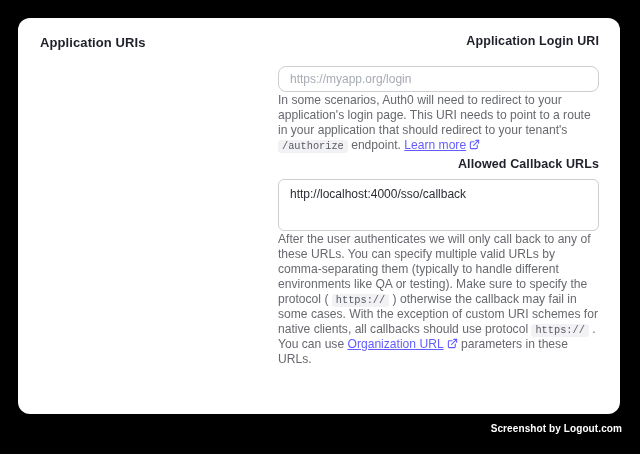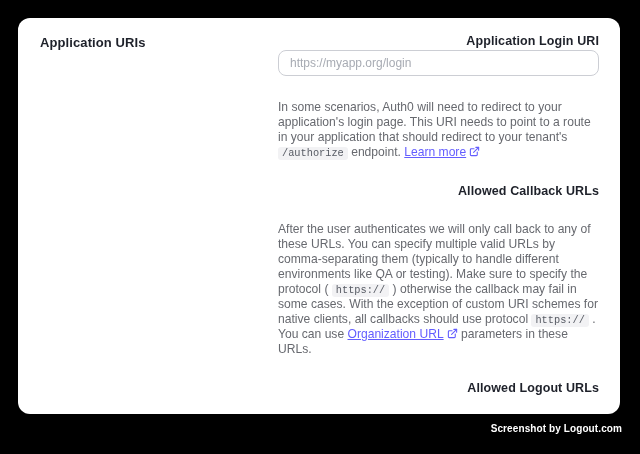--- a/index.html
+++ b/index.html
@@ -42,21 +42,21 @@
     color: #1e212a;
     line-height: 14px;
     letter-spacing: .1px;
     text-align: right;
   }
 
   .text-input {
     display: block;
     width: 100%;
     height: 26px;
-    margin-top: 2px;
+    margin-top: 18px;
     border: 1px solid #ccced4;
     border-radius: 8px;
     padding: 9px 11px;
     font-size: 12px;
     color: #2a2e35;
     font-family: "Liberation Sans", "DejaVu Sans", sans-serif;
     outline: none;
     background: #fff;
   }
   .text-input::placeholder { color: #a7abb3; }
@@ -72,21 +72,21 @@
     font-size: 12px;
     line-height: 15px;
     color: #2a2e35;
     font-family: "Liberation Sans", "DejaVu Sans", sans-serif;
     resize: none;
     outline: none;
     background: #fff;
   }
 
   .help {
-    margin-top: 24px;
+    margin-top: 1px;
     font-size: 12.1px;
     line-height: 15px;
     color: #67696f;
   }
 
   .code-chip {
     display: inline-block;
     background: #f2f2f4;
     border-radius: 3px;
     padding: 0 4px;
@@ -103,21 +103,21 @@
   }
   .ext-icon {
     display: inline-block;
     width: 11px; height: 11px;
     vertical-align: -1px;
     margin-left: 3px;
     color: #635dff;
   }
   .ext-icon svg { display: block; width: 11px; height: 11px; }
 
-  .gap-section { margin-top: 24px; }
+  .gap-section { margin-top: 4px; }
 
   .watermark {
     position: absolute;
     right: 18px;
     top: 423px;
     color: #fff;
     font-size: 10px;
     font-weight: 700;
     letter-spacing: .1px;
   }
@@ -134,25 +134,25 @@
 
       <div class="field-label">Application Login URI</div>
       <input class="text-input" type="text" placeholder="https://myapp.org/login" style="">
       <p class="help"><span>In some scenarios, Auth0 will need to redirect to your application's login page. This URI needs to point to a route in your application that should redirect to your tenant's </span><span class="code-chip">/authorize</span><span> endpoint. </span><a class="doc-link">Learn more</a><span class="ext-icon"><svg viewBox="0 0 24 24" fill="none" stroke="currentColor" stroke-width="2.4" stroke-linecap="round" stroke-linejoin="round">
               <path d="M18 13v6a2 2 0 0 1-2 2H5a2 2 0 0 1-2-2V8a2 2 0 0 1 2-2h6"></path>
               <polyline points="15 3 21 3 21 9"></polyline>
               <line x1="10" y1="14" x2="21" y2="3"></line>
             </svg></span></p>
 
       <div class="field-label gap-section">Allowed Callback URLs</div>
+      <textarea class="url-textarea" style="">http://localhost:4000/sso/callback</textarea>
       <p class="help"><span>After the user authenticates we will only call back to any of these URLs. You can specify multiple valid URLs by comma-separating them (typically to handle different environments like QA or testing). Make sure to specify the protocol ( </span><span class="code-chip">https://</span><span> ) otherwise the callback may fail in some cases. With the exception of custom URI schemes for native clients, all callbacks should use protocol </span><span class="code-chip">https://</span><span> . You can use </span><a class="doc-link">Organization URL</a><span class="ext-icon"><svg viewBox="0 0 24 24" fill="none" stroke="currentColor" stroke-width="2.4" stroke-linecap="round" stroke-linejoin="round">
               <path d="M18 13v6a2 2 0 0 1-2 2H5a2 2 0 0 1-2-2V8a2 2 0 0 1 2-2h6"></path>
               <polyline points="15 3 21 3 21 9"></polyline>
               <line x1="10" y1="14" x2="21" y2="3"></line>
             </svg></span><span> parameters in these URLs.</span></p>
 
-      <div class="field-label gap-section">Allowed Logout URLs</div>
 
     </div>
   </div>
 
   <div class="watermark">Screenshot by Logout.com</div>
 </div>
 
 </body></html>

